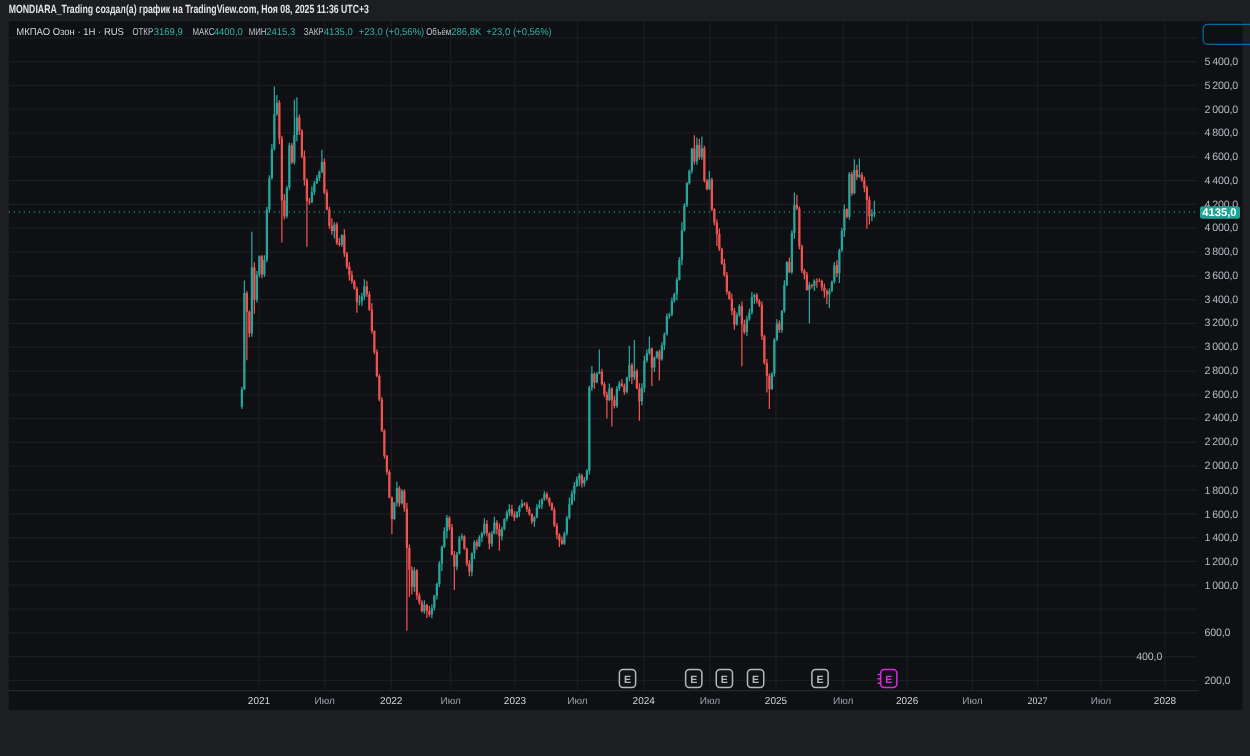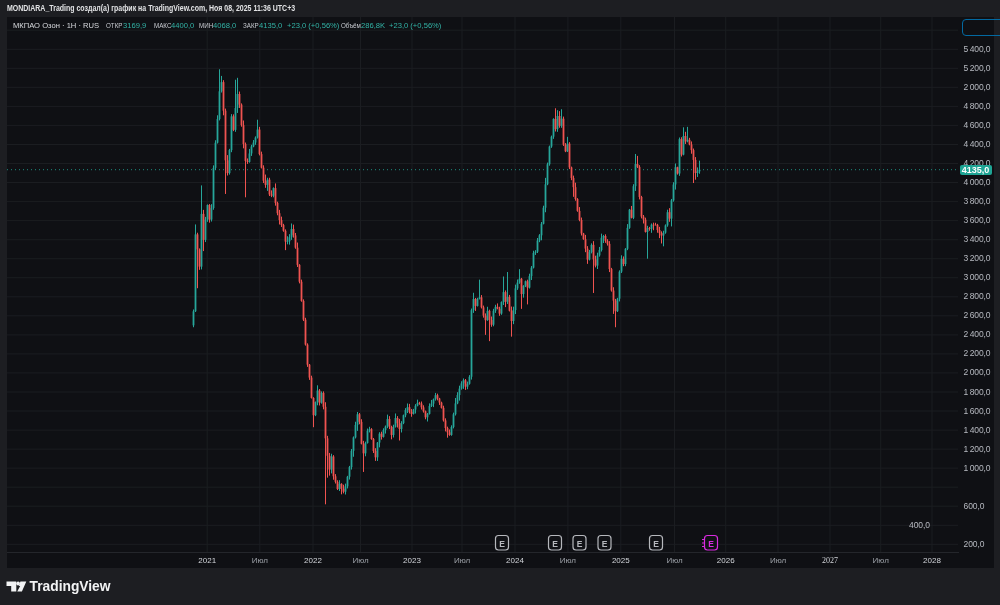--- a/index.html
+++ b/index.html
@@ -310,21 +310,21 @@
 <div id="topbar">
       <span>MONDIARA_Trading создал(а) график на TradingView.com, Ноя 08, 2025 11:36 UTC+3</span>
     </div>
 <div id="legend">
 <span class="sym" style="left:12.5px">МКПАО Озон · 1H · RUS</span>
 <span class="lg" style="left:106.0px">ОТКР</span>
 <span class="lv" style="left:122.5px">3169,9</span>
 <span class="lg" style="left:153.5px">МАКС</span>
 <span class="lv" style="left:170.8px">4400,0</span>
 <span class="lg" style="left:199.0px">МИН</span>
-<span class="lv" style="left:213.3px">4068,0</span>
+<span class="lv" style="left:213.3px">2415,3</span>
 <span class="lg" style="left:243.0px">ЗАКР</span>
 <span class="lv" style="left:259.0px">4135,0</span>
 <span class="lv" style="left:287.0px">+23,0 (+0,56%)</span>
 <span class="lg" style="left:341.0px">Объём</span>
 <span class="lv" style="left:361.0px">286,8K</span>
 <span class="lv" style="left:389.0px">+23,0 (+0,56%)</span>
 </div>
 <div id="plabs">
 <div style="position:absolute;left:963.5px;top:538.8px;">200,0</div>
 <div style="position:absolute;left:909px;top:519.8px;">400,0</div>
@@ -366,22 +366,12 @@
 <div style="position:absolute;left:620.8px;top:554.5px;width:40px;margin-left:-20px;text-align:center;color:#d2d5da;">2025</div>
 <div style="position:absolute;left:674.5px;top:554.5px;width:40px;margin-left:-20px;text-align:center;color:#9da1a8;">Июл</div>
 <div style="position:absolute;left:725.7px;top:554.5px;width:40px;margin-left:-20px;text-align:center;color:#d2d5da;">2026</div>
 <div style="position:absolute;left:778.0px;top:554.5px;width:40px;margin-left:-20px;text-align:center;color:#9da1a8;">Июл</div>
 <div style="position:absolute;left:830.0px;top:554.5px;width:40px;margin-left:-20px;text-align:center;color:#d2d5da;font-family:Liberation Serif, serif;">2027</div>
 <div style="position:absolute;left:880.7px;top:554.5px;width:40px;margin-left:-20px;text-align:center;color:#9da1a8;">Июл</div>
 <div style="position:absolute;left:932.0px;top:554.5px;width:40px;margin-left:-20px;text-align:center;color:#d2d5da;">2028</div>
 </div>
 <div id="rub">RUB</div>
 <div id="ptag">4135,0</div>
-<div id="footer">
-<svg width="240" height="37" viewBox="0 0 240 37" style="position:absolute;left:0;top:0">
-<g fill="#f2f3f4">
-<path d="M6.5 13.5 H16.3 V23.5 H11.2 V18 H6.5 Z"></path>
-<circle cx="18.1" cy="15.5" r="1.9"></circle>
-<path d="M20.4 13.5 H26.3 L21.9 23.5 H17.2 L20.2 17.9 H18.9 Z"></path>
-</g>
-<text x="29.5" y="23" font-size="13.8" font-weight="bold" fill="#f2f3f4" font-family="Liberation Sans, sans-serif">TradingView</text>
-</svg>
-</div>
 </div>
 </body></html>

